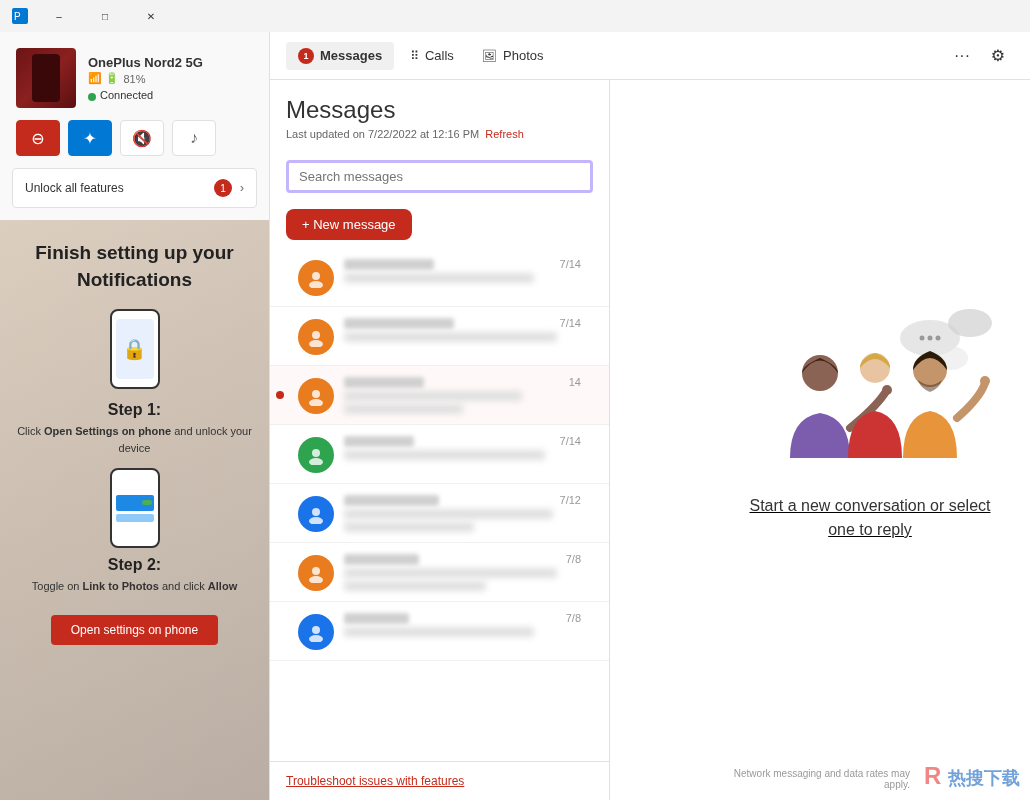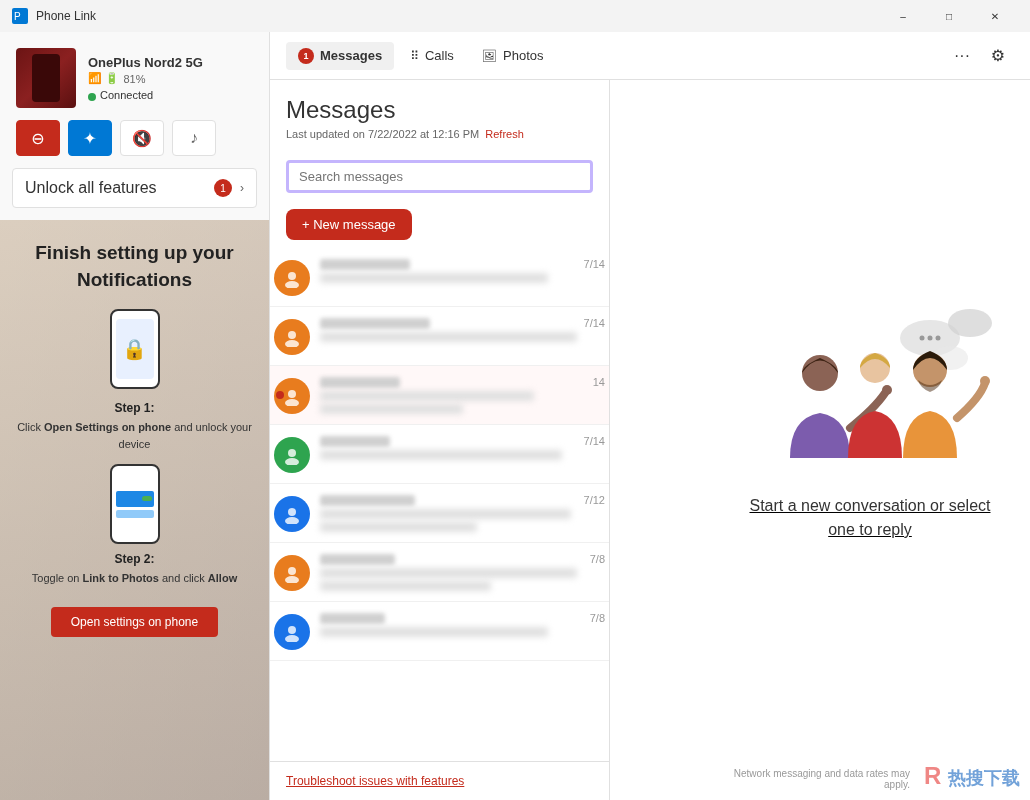--- a/index.html
+++ b/index.html
@@ -102,21 +102,21 @@
     .unlock-banner {
       margin: 0 12px 12px 12px;
       background: white;
       border: 1px solid #e0e0e0;
       border-radius: 4px;
       padding: 10px 12px;
       display: flex;
       align-items: center;
       cursor: pointer;
     }
-    .unlock-text { flex: 1; font-size: 16px; color: #333; }
+    .unlock-text { flex: 1; font-size: 12px; color: #333; }
     .unlock-badge {
       background: #c42b1c;
       color: white;
       border-radius: 50%;
       width: 18px; height: 18px;
       font-size: 10px;
       display: flex; align-items: center; justify-content: center;
       margin-right: 8px;
     }
     .unlock-chevron { font-size: 12px; color: #666; }
@@ -156,21 +156,21 @@
     }
     .phone-screen {
       width: 38px; height: 60px;
       background: #e8f0fe;
       border-radius: 4px;
       display: flex; align-items: center; justify-content: center;
       font-size: 20px;
     }
     .step-text { font-size: 11px; color: #333; line-height: 1.5; margin-bottom: 12px; }
     .step-text strong { font-weight: 700; }
-    .step-title { font-size: 12px; font-weight: 600; margin-bottom: 4px; }
+    .step-title { font-size: 16px; font-weight: 600; margin-bottom: 4px; }
 
     .open-settings-btn {
       background: #c42b1c;
       color: white;
       border: none;
       border-radius: 4px;
       padding: 8px 20px;
       font-size: 12px;
       cursor: pointer;
       margin-top: 8px;
@@ -295,21 +295,21 @@
     }
 
     
     .message-list {
       flex: 1;
       overflow-y: auto;
     }
     .message-item {
       display: flex;
       align-items: flex-start;
-      padding: 10px 4px;
+      padding: 10px 28px;
       cursor: pointer;
       border-bottom: 1px solid #f0f0f0;
       position: relative;
       gap: 10px;
     }
     .message-item.unread { background: #fff8f8; }
 
     .avatar {
       width: 36px; height: 36px;
       border-radius: 50%;
@@ -417,21 +417,20 @@
     }
   </style>
 </head>
 <body>
 
 <div class="titlebar">
   <svg class="titlebar-icon" viewBox="0 0 16 16">
     <rect width="16" height="16" rx="2" fill="#0078d4"></rect>
     <text x="2" y="12" font-size="10" fill="white">P</text>
   </svg>
-  <span class="titlebar-title">Phone Link</span>
   <div class="titlebar-controls">
     <button class="titlebar-btn">–</button>
     <button class="titlebar-btn">□</button>
     <button class="titlebar-btn close">✕</button>
   </div>
 </div>
 
 <div class="app-container">
 
   <div class="sidebar">

